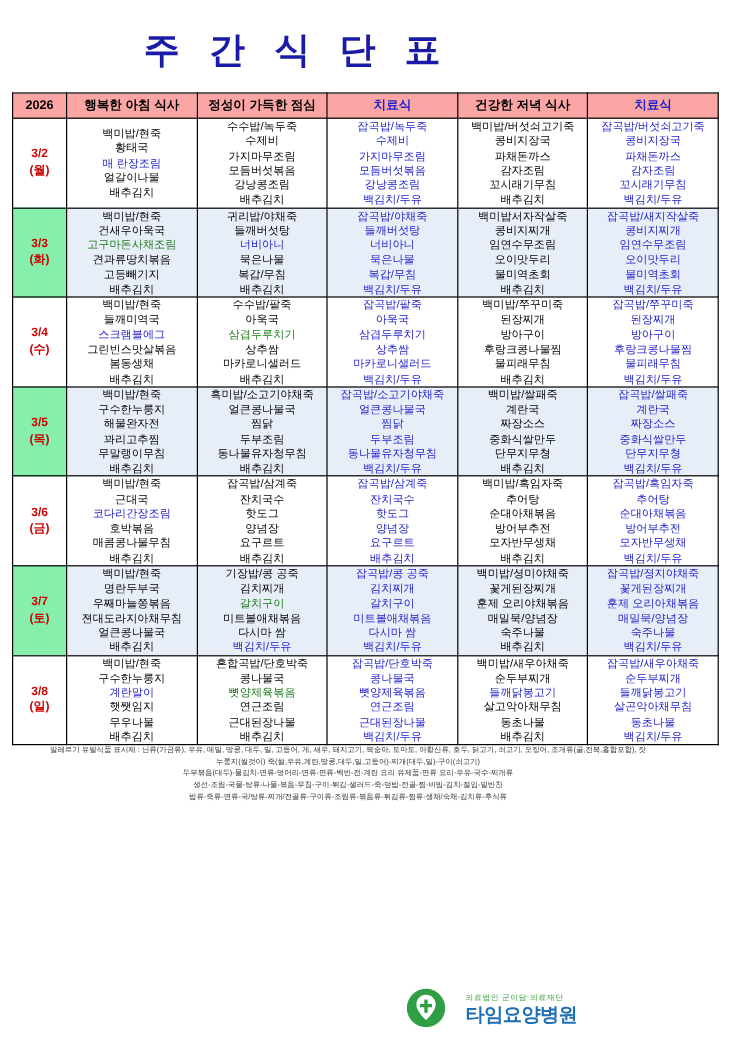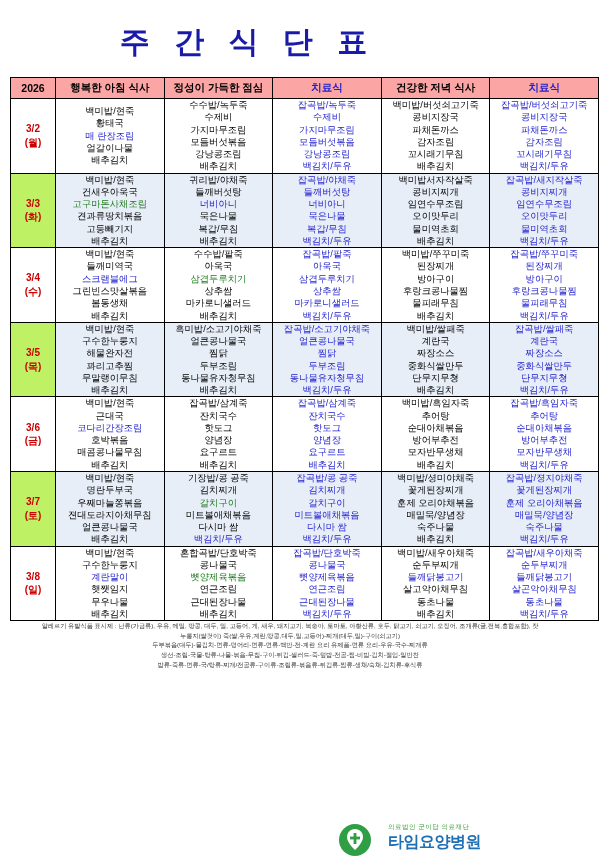--- a/index.html
+++ b/index.html
@@ -42,21 +42,21 @@
   th.c-d{color:#000;}
   th.c-t2{color:#2222cc;}
 
   td.daycell{
     width:44px;
     font-size:10px;
     font-weight:bold;
     color:#cc0000;
     line-height:1.35;
   }
-  td.daycell.shade{background:#bef264;}
+  td.daycell.shade{background:#86efac;}
 
   td.mealcell{
     padding:3px 2px 3px 2px;
     line-height:1.32;
     font-size:9.3px;
   }
   td.mealcell.shade{background:#e8eef8;}
   .line{display:block;white-space:nowrap;}
 
   .b{color:#000;}
@@ -78,21 +78,21 @@
     margin:0 auto;
     width:560px;
   }
   .legend span{display:block;white-space:nowrap;}
 
   .footer{
     position:absolute;
     right:14px;
     bottom:8px;
     display:flex;
-    align-items:flex-start;
+    align-items:flex-end;
     gap:16px;
   }
   .logo-mark{
     width:34px;height:34px;position:relative;
   }
   .foot-text{ text-align:left; }
   .foot-sub{font-size:6.5px;color:#3aa03a;letter-spacing:0.5px;}
   .foot-main{font-size:16px;font-weight:bold;color:#1f6fb5;letter-spacing:-0.5px;}
 </style>
 </head>

